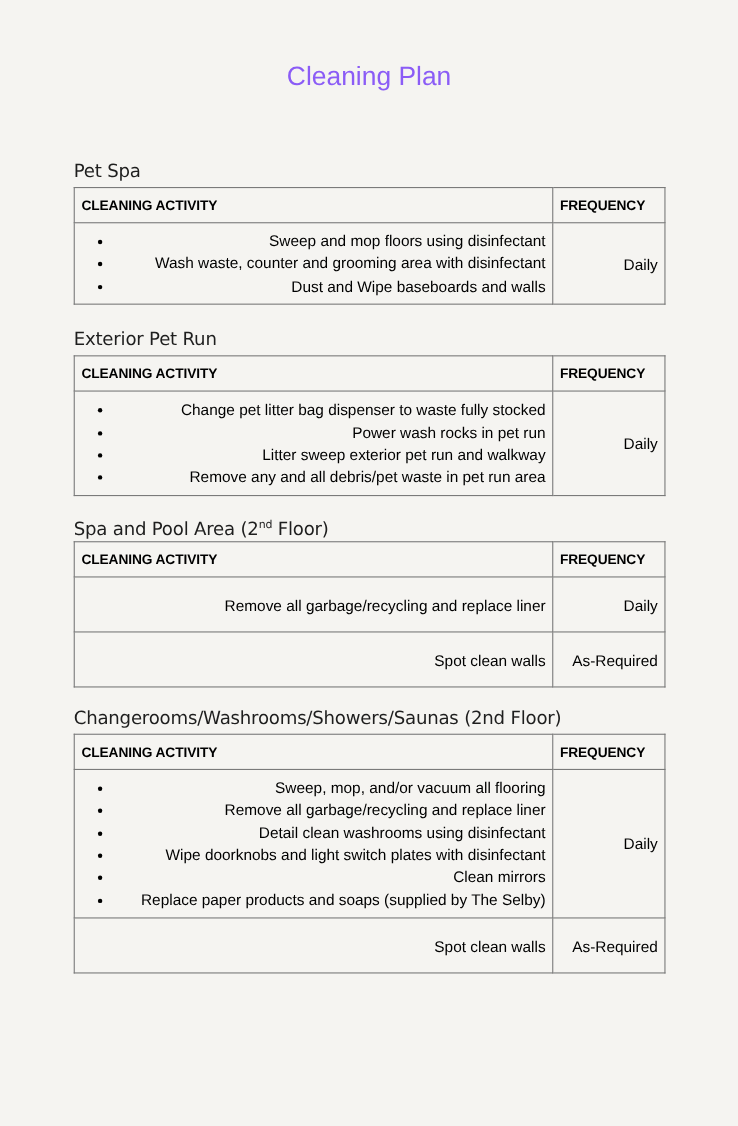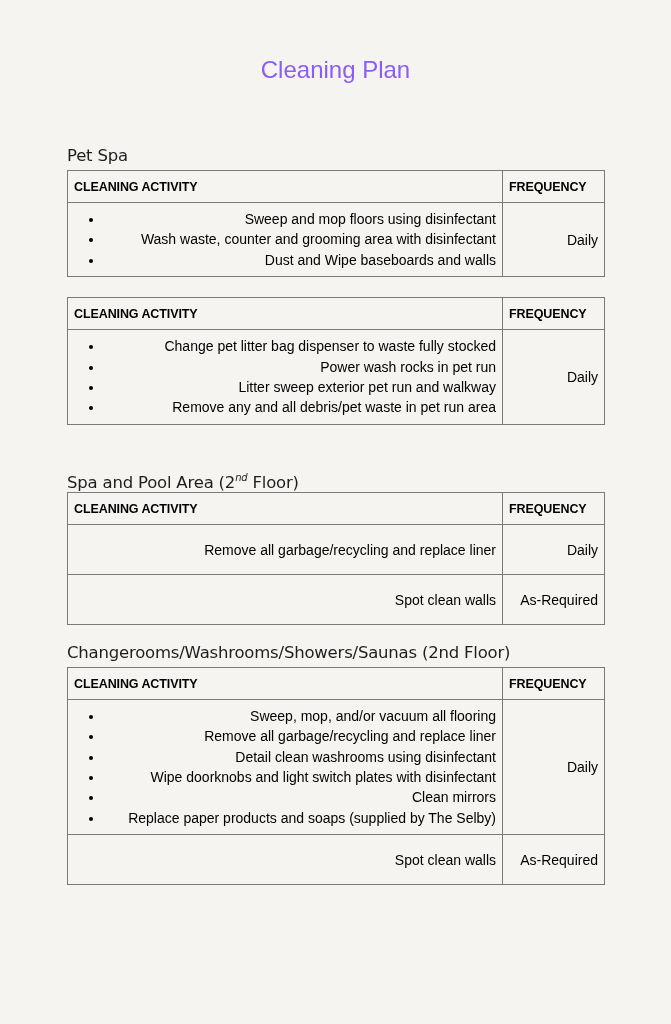--- a/index.html
+++ b/index.html
@@ -1,20 +1,20 @@
 <!DOCTYPE html>
 <html><head>
 <meta charset="utf-8">
 <style>
   html, body { margin:0; padding:0; }
   body { width:671px; height:1024px; background:#f5f4f1; color:#1c1c1c; font-family:"Liberation Sans", sans-serif; position:relative; overflow:hidden; }
   .title { position:absolute; top:56px; left:0; width:671px; text-align:center; font-family:Liberation Sans, sans-serif; font-size:24px; font-weight:400; color:#8b5cf6; }
   .section { position:absolute; left:67px; width:537px; }
   .section h2 { margin:0 0 3px 0; font-family:"DejaVu Sans", sans-serif; font-size:16.5px; font-weight:500; color:#1e1e1e; height:23px; line-height:23px; letter-spacing:-0.2px; }
-  .section h2 sup { font-size:10px;font-style:italic; }
+  .section h2 sup { font-size:10px; }
   table { border-collapse:collapse; width:537px; table-layout:fixed; }
   td, th { border:1px solid #7a7a7a; font-size:14px; color:#000000; vertical-align:middle; text-align:left; }
   th { font-size:12.5px; font-weight:700; height:31px; padding:0 6px; letter-spacing:-0.1px; }
   col.c1 { width:435px; } col.c2 { width:102px; }
   td { padding:0 6px;text-align:right; }
   td.single { height:49px; }
   ul { margin:0; padding:0 0 0 30px; list-style:disc; }
   li { line-height:20.3px; }
   td.bul { padding-top:6px; padding-bottom:6px; }
 </style>
@@ -43,20 +43,21 @@
           <li>Dust and Wipe baseboards and walls</li>
         </ul>
       </td>
       <td>Daily</td>
     </tr>
   </tbody>
     </table>
 </div>
 
 <div class="section" style="top:297px;">
+  <h2>Exterior Pet Run</h2>
   <table>
     <colgroup>
         <col class="c1">
         <col class="c2">
       </colgroup>
     <tbody>
         <tr>
       <th>CLEANING ACTIVITY</th>
       <th>FREQUENCY</th>
     </tr>

